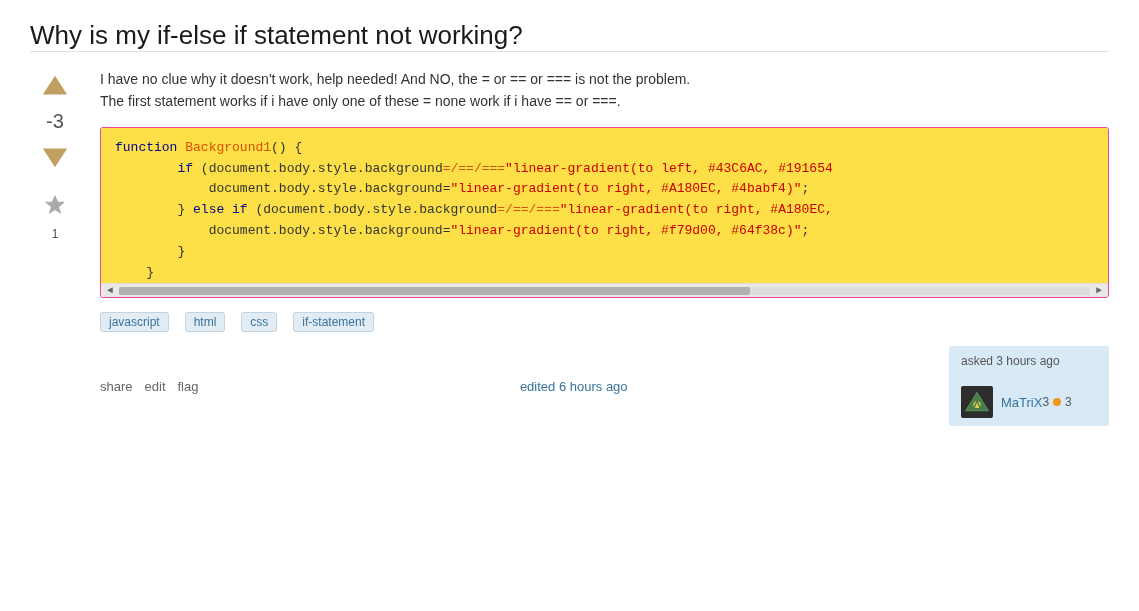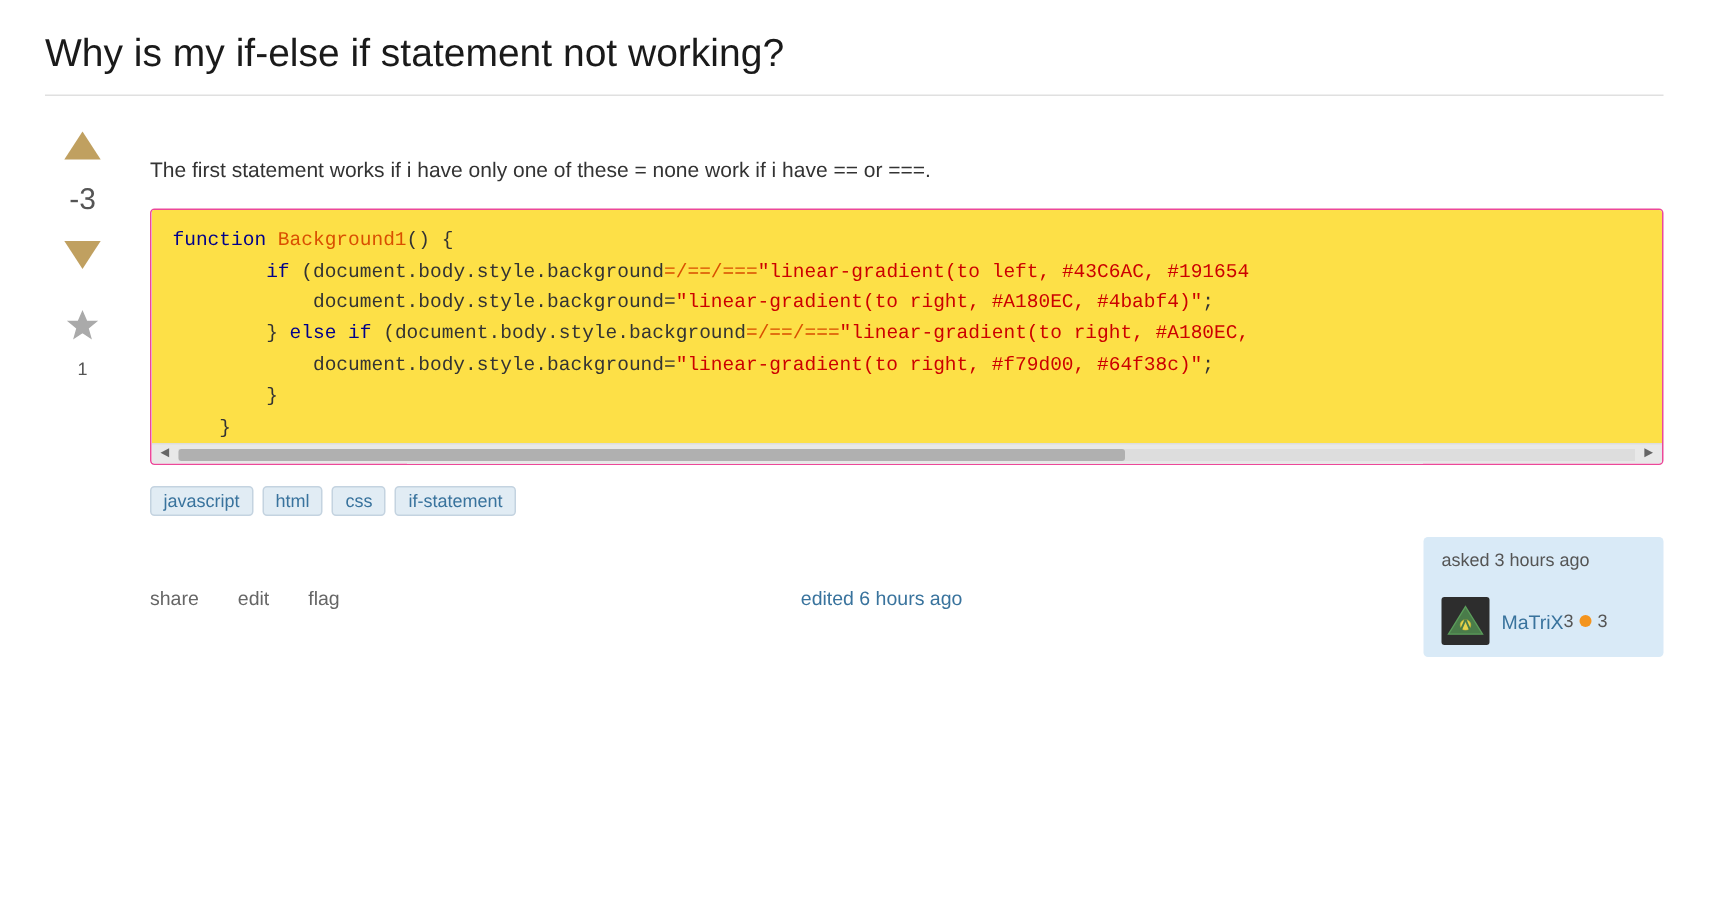--- a/index.html
+++ b/index.html
@@ -8,21 +8,21 @@
       background: #fff;
       color: #333;
       font-size: 14px;
       padding: 20px 30px;
     }
     .page-title {
       font-size: 26px;
       font-weight: normal;
       color: #1a1a1a;
       margin-bottom: 16px;
-      padding-bottom: 12px;
+      padding-bottom: 0;
       border-bottom: 1px solid #e0e0e0;
     }
     .question-area {
       display: flex;
       flex-direction: row;
       margin-top: 16px;
       gap: 20px;
     }
     .vote-column {
       display: flex;
@@ -128,42 +128,42 @@
 
     
     .kw-blue { color: #00008b; }
     .kw-orange { color: #d94f00; }
     .str-red { color: #cc0000; }
     .normal { color: #333; }
 
     .tags-row {
       display: flex;
       flex-wrap: wrap;
-      gap: 6px;
+      gap: 16px;
       margin-bottom: 14px;
     }
     .tag {
       background: #e1ecf4;
       color: #39739d;
       border: 1px solid #c4d3e0;
       border-radius: 3px;
       padding: 2px 8px;
       font-size: 12px;
       cursor: pointer;
     }
     .actions-row {
       display: flex;
       align-items: center;
       justify-content: space-between;
       flex-wrap: wrap;
       gap: 8px;
     }
     .action-links {
       display: flex;
-      gap: 26px;
+      gap: 12px;
     }
     .action-link {
       color: #666;
       font-size: 13px;
       cursor: pointer;
       text-decoration: none;
     }
     .edited-info {
       color: #39739d;
       font-size: 13px;
@@ -243,21 +243,21 @@
     <button class="favorite-btn" title="Bookmark this question">
       <svg viewBox="0 0 24 24" width="22" height="22">
         <polygon points="12,2 15,9 22,9 16,14 18,21 12,17 6,21 8,14 2,9 9,9" fill="#aaa" stroke="#aaa" stroke-width="1"></polygon>
       </svg>
     </button>
     <div class="favorite-count">1</div>
   </div>
 
   <div class="question-content">
     <div class="question-body">
-      <br>
+      <span>I have no clue why it doesn't work, help needed! And NO, the = or == or === is not the problem.</span><br>
       <span>The first statement works if i have only one of these = none work if i have == or ===.</span>
     </div>
 
     <div class="code-block"><span class="kw-blue">function</span> <span class="kw-orange">Background1</span><span class="normal">() {</span>
         <span class="kw-blue">if</span> <span class="normal">(document.body.style.background</span><span class="kw-orange">=/==/===</span><span class="str-red">"linear-gradient(to left, #43C6AC, #191654</span>
             <span class="normal">document.body.style.background=</span><span class="str-red">"linear-gradient(to right, #A180EC, #4babf4)"</span><span class="normal">;</span>
         <span class="normal">}</span> <span class="kw-blue">else if</span> <span class="normal">(document.body.style.background</span><span class="kw-orange">=/==/===</span><span class="str-red">"linear-gradient(to right, #A180EC,</span>
             <span class="normal">document.body.style.background=</span><span class="str-red">"linear-gradient(to right, #f79d00, #64f38c)"</span><span class="normal">;</span>
         <span class="normal">}</span>
     <span class="normal">}</span>

